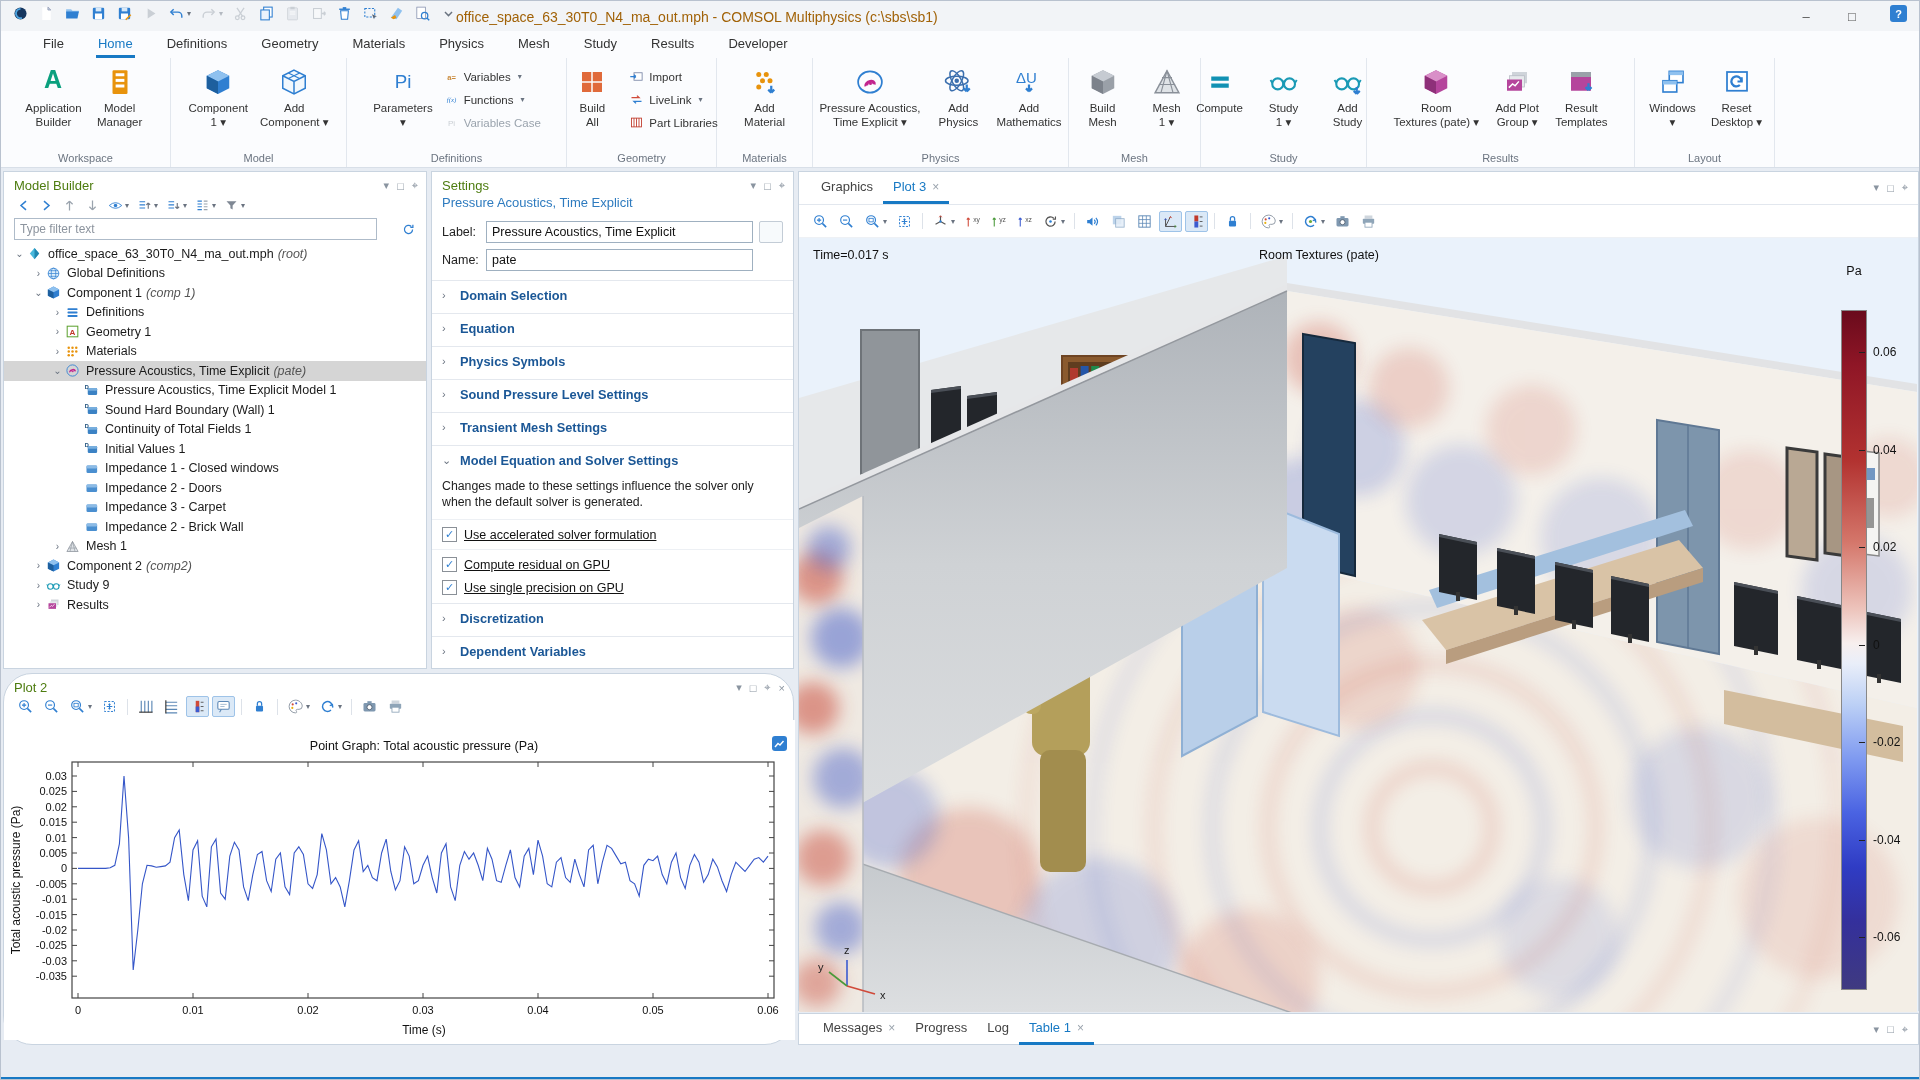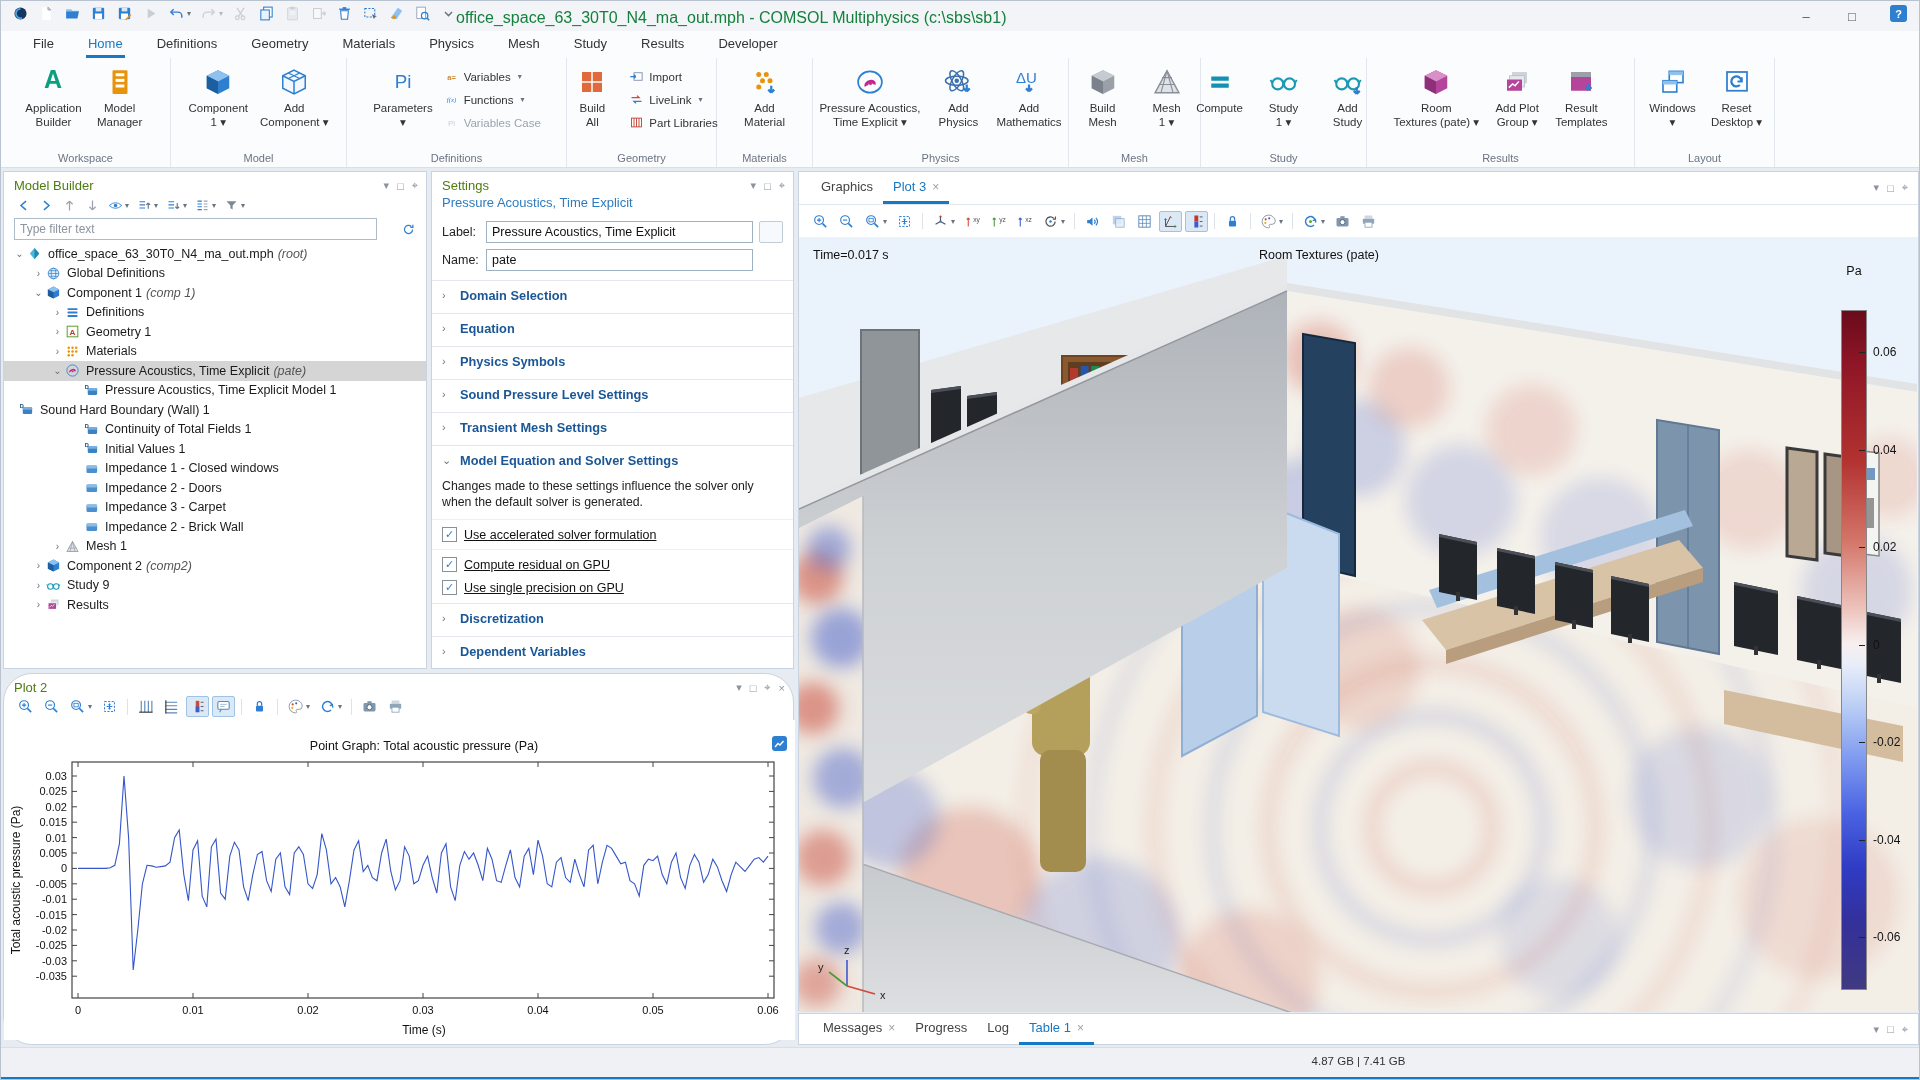--- a/index.html
+++ b/index.html
@@ -4,25 +4,25 @@
 <style>
   html,body{margin:0;padding:0;background:#dfe5ee;font-family:"Liberation Sans","DejaVu Sans",sans-serif;}
   #window{position:relative;width:1920px;height:1080px;background:#e7ecf3;overflow:hidden;border:1px solid #b9c2cf;box-sizing:border-box;}
   
   #titlebar{position:absolute;left:0;top:0;width:1920px;height:30px;background:#f2f4f7;border-bottom:1px solid #e3e7ec;}
   #qa{position:absolute;left:8px;top:2px;display:flex;align-items:center;gap:3px;}
   .tbtn{display:flex;align-items:center;border:none;background:transparent;padding:2px 3px;border-radius:3px;cursor:default;}
   .tbtn .ic{width:17px;height:17px;display:inline-block;}
   .tbtn.dis{opacity:.45;}
   .dd{font-size:8px;color:#6a7380;margin-left:2px;}
-  #tb-title{position:absolute;left:455px;top:8px;font-size:16px;color:#15803d;}
+  #tb-title{position:absolute;left:455px;top:8px;font-size:14px;color:#a16207;}
   #winctl{position:absolute;right:0;top:0;display:flex;}
   .wbtn{width:46px;height:30px;display:flex;align-items:center;justify-content:center;font-size:13px;color:#555;}
   
-  #menubar{position:absolute;left:0;top:30px;width:1920px;height:27px;background:#fbfcfe;display:flex;align-items:stretch;padding-left:30px;gap:30px;box-sizing:border-box;}
+  #menubar{position:absolute;left:0;top:30px;width:1920px;height:27px;background:#fbfcfe;display:flex;align-items:stretch;padding-left:40px;gap:30px;box-sizing:border-box;}
   .mitem{font-size:13px;color:#333;display:flex;align-items:center;padding:0 2px;border-bottom:3px solid transparent;box-sizing:border-box;}
   .mitem.act{color:#1779c4;border-bottom-color:#1779c4;}
   #help-btn{position:absolute;right:12px;top:4px;width:17px;height:17px;background:#2f7fd1;color:#fff;font-size:11px;font-weight:bold;border-radius:3px;display:flex;align-items:center;justify-content:center;}
   
   #ribbon{position:absolute;left:0;top:57px;width:1920px;height:109px;background:#fbfcfe;border-bottom:1px solid #d8dfe8;display:flex;}
   .rgroup{position:relative;border-right:1px solid #e2e7ee;box-sizing:border-box;flex:0 0 auto;}
   .rbtns{display:flex;align-items:flex-start;justify-content:center;gap:2px;padding-top:6px;height:84px;box-sizing:border-box;}
   .rlarge{display:flex;flex-direction:column;align-items:center;padding:3px 5px;border-radius:3px;min-width:52px;}
   .rlarge .ic{width:30px;height:30px;}
   .rlbl{font-size:11.5px;color:#333;text-align:center;line-height:14px;margin-top:4px;white-space:nowrap;}
@@ -771,21 +771,21 @@
           <span class="texp"></span>
           <span class="ic">
             <svg viewBox="0 0 24 24" xmlns="http://www.w3.org/2000/svg">
               <rect x="6" y="8" width="15" height="11" rx="2" fill="#3b82c4"></rect>
               <rect x="6" y="8" width="15" height="4.5" rx="2" fill="#77aede"></rect>
               <text x="1" y="9" font-size="9" fill="#174a77" font-weight="bold" font-family="Liberation Sans">D</text>
             </svg>
           </span>
           <span>Pressure Acoustics, Time Explicit Model 1</span>
         </div>
-        <div class="trow" style="">
+        <div class="trow" style="padding-left:65px">
           <span class="texp"></span>
           <span class="ic">
             <svg viewBox="0 0 24 24" xmlns="http://www.w3.org/2000/svg">
               <rect x="6" y="8" width="15" height="11" rx="2" fill="#3b82c4"></rect>
               <rect x="6" y="8" width="15" height="4.5" rx="2" fill="#77aede"></rect>
               <text x="1" y="9" font-size="9" fill="#174a77" font-weight="bold" font-family="Liberation Sans">D</text>
             </svg>
           </span>
           <span>Sound Hard Boundary (Wall) 1</span>
         </div>
@@ -1626,17 +1626,14 @@
         <span>Table 1</span>
         <span class="x">×</span>
       </div>
       <span class="pctl">
         <span>▾</span>
         <span>□</span>
         <span>⌖</span>
       </span>
     </div>
 
-  <div id="statusbar">
-    <div id="mem">4.87 GB | 7.41 GB</div>
-  </div>
   <div id="accent"></div>
 </div>
 
 </body></html>

